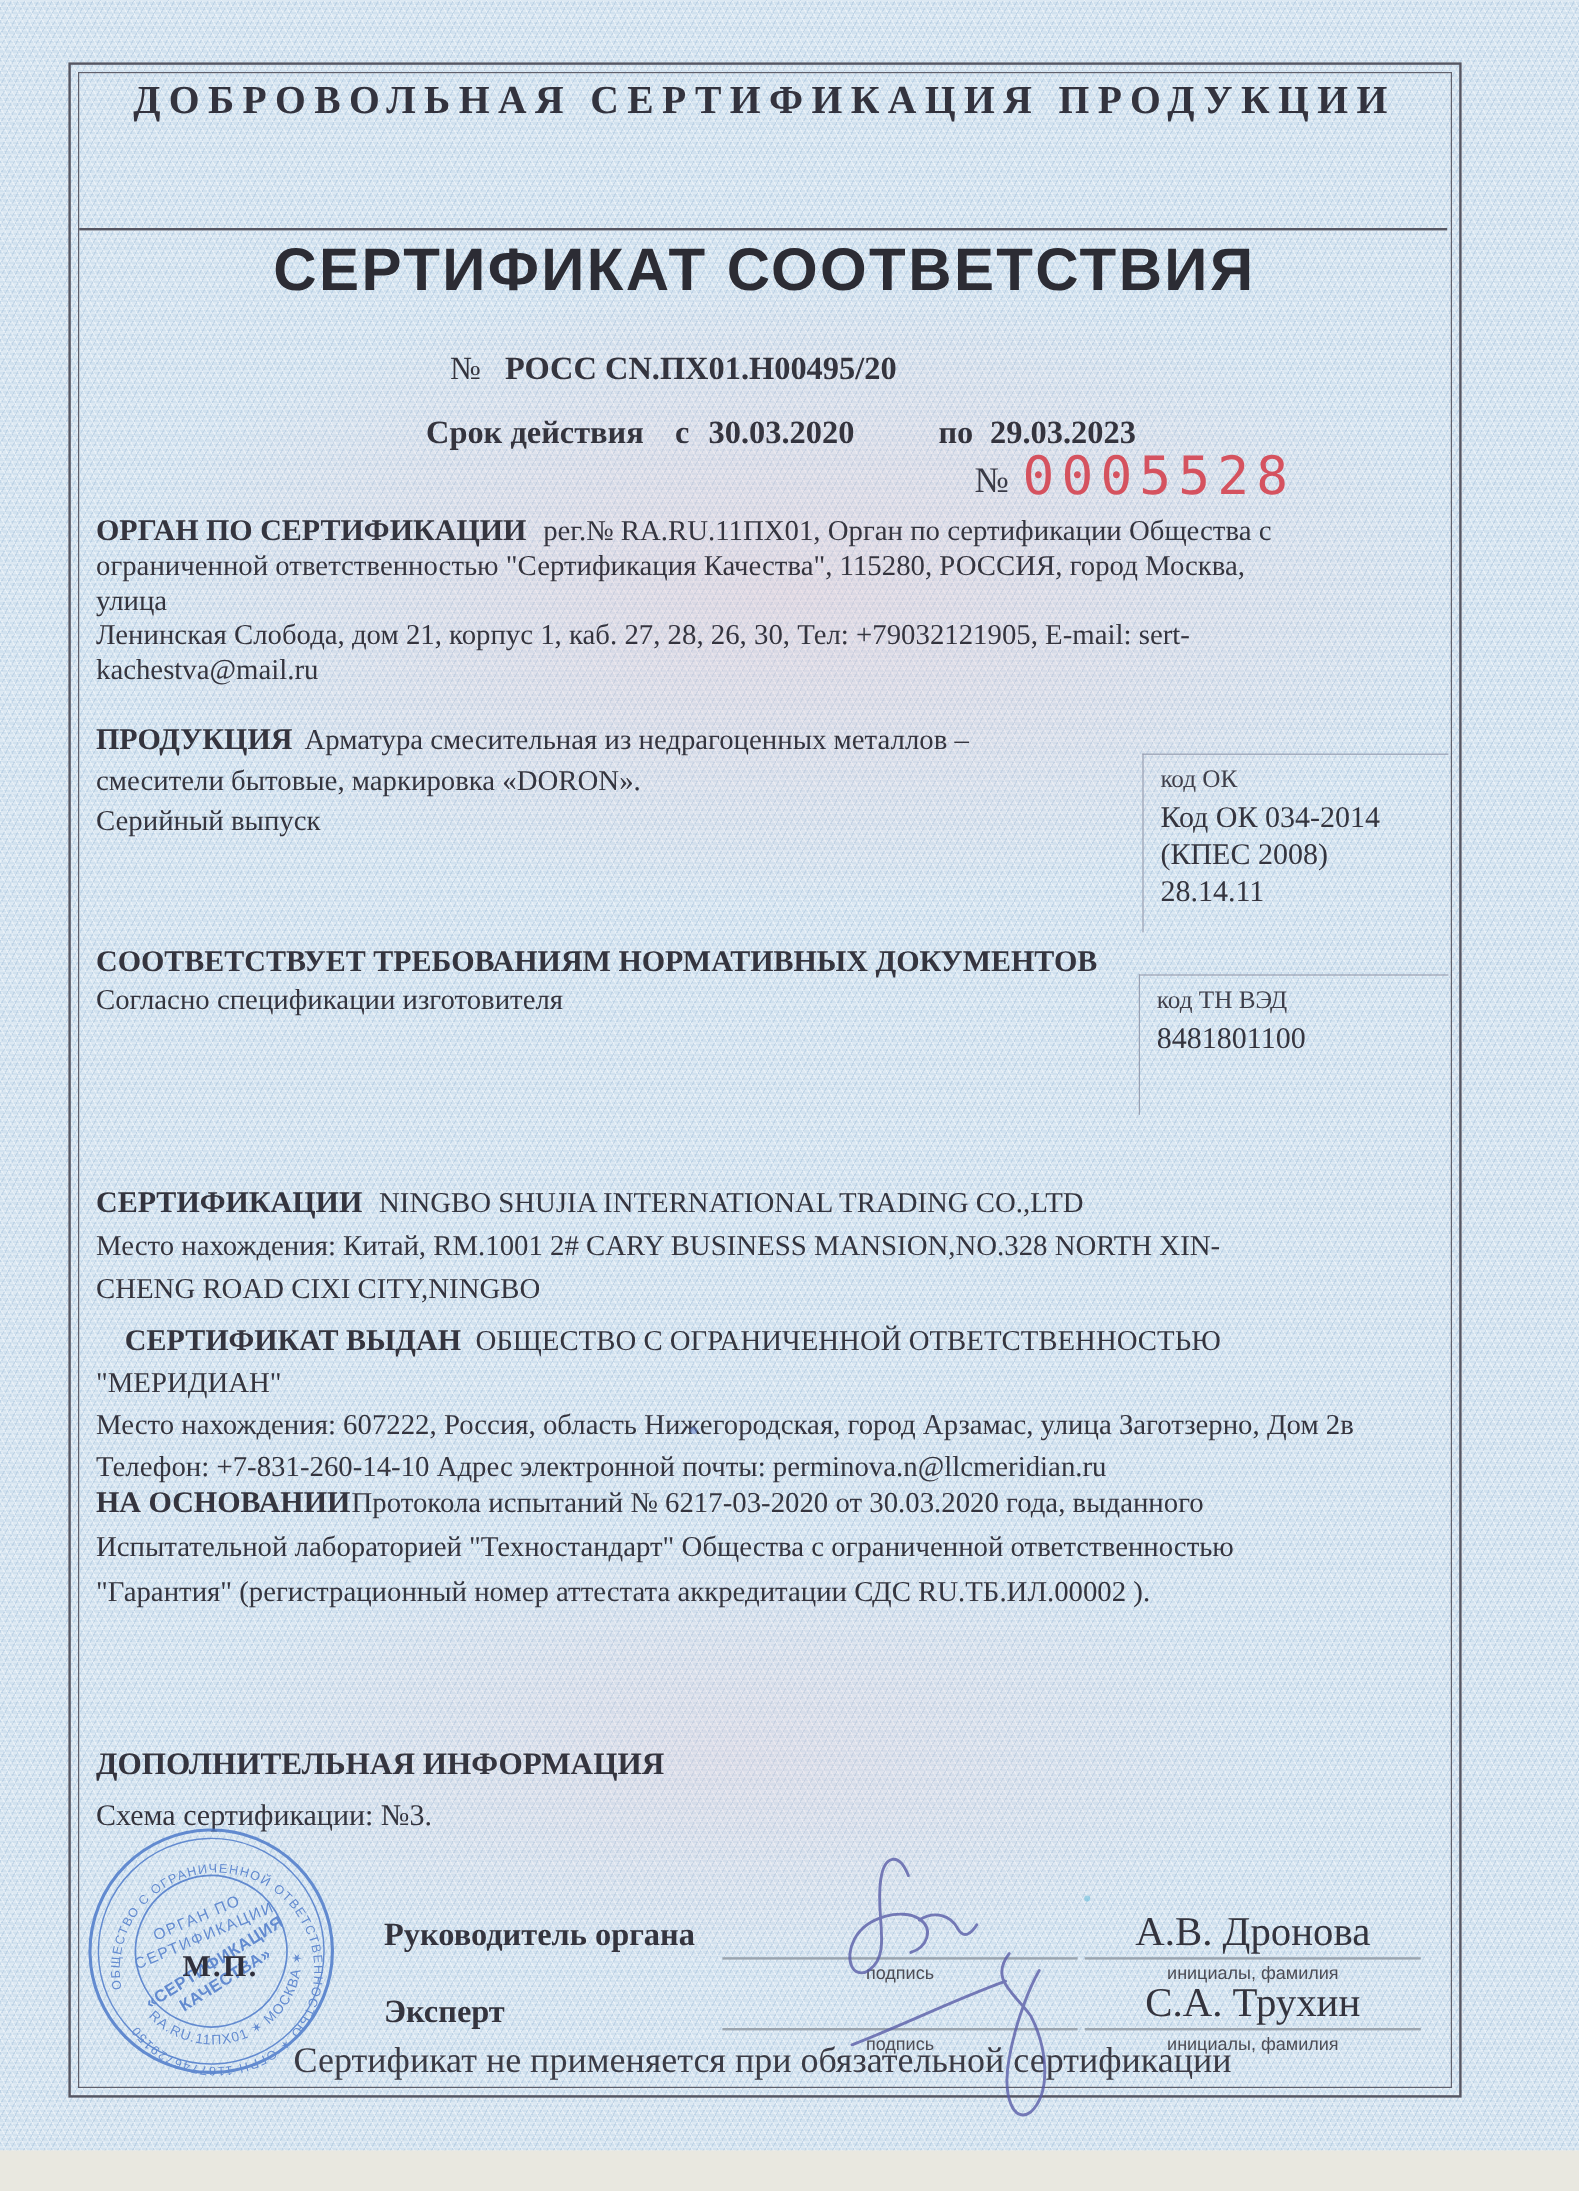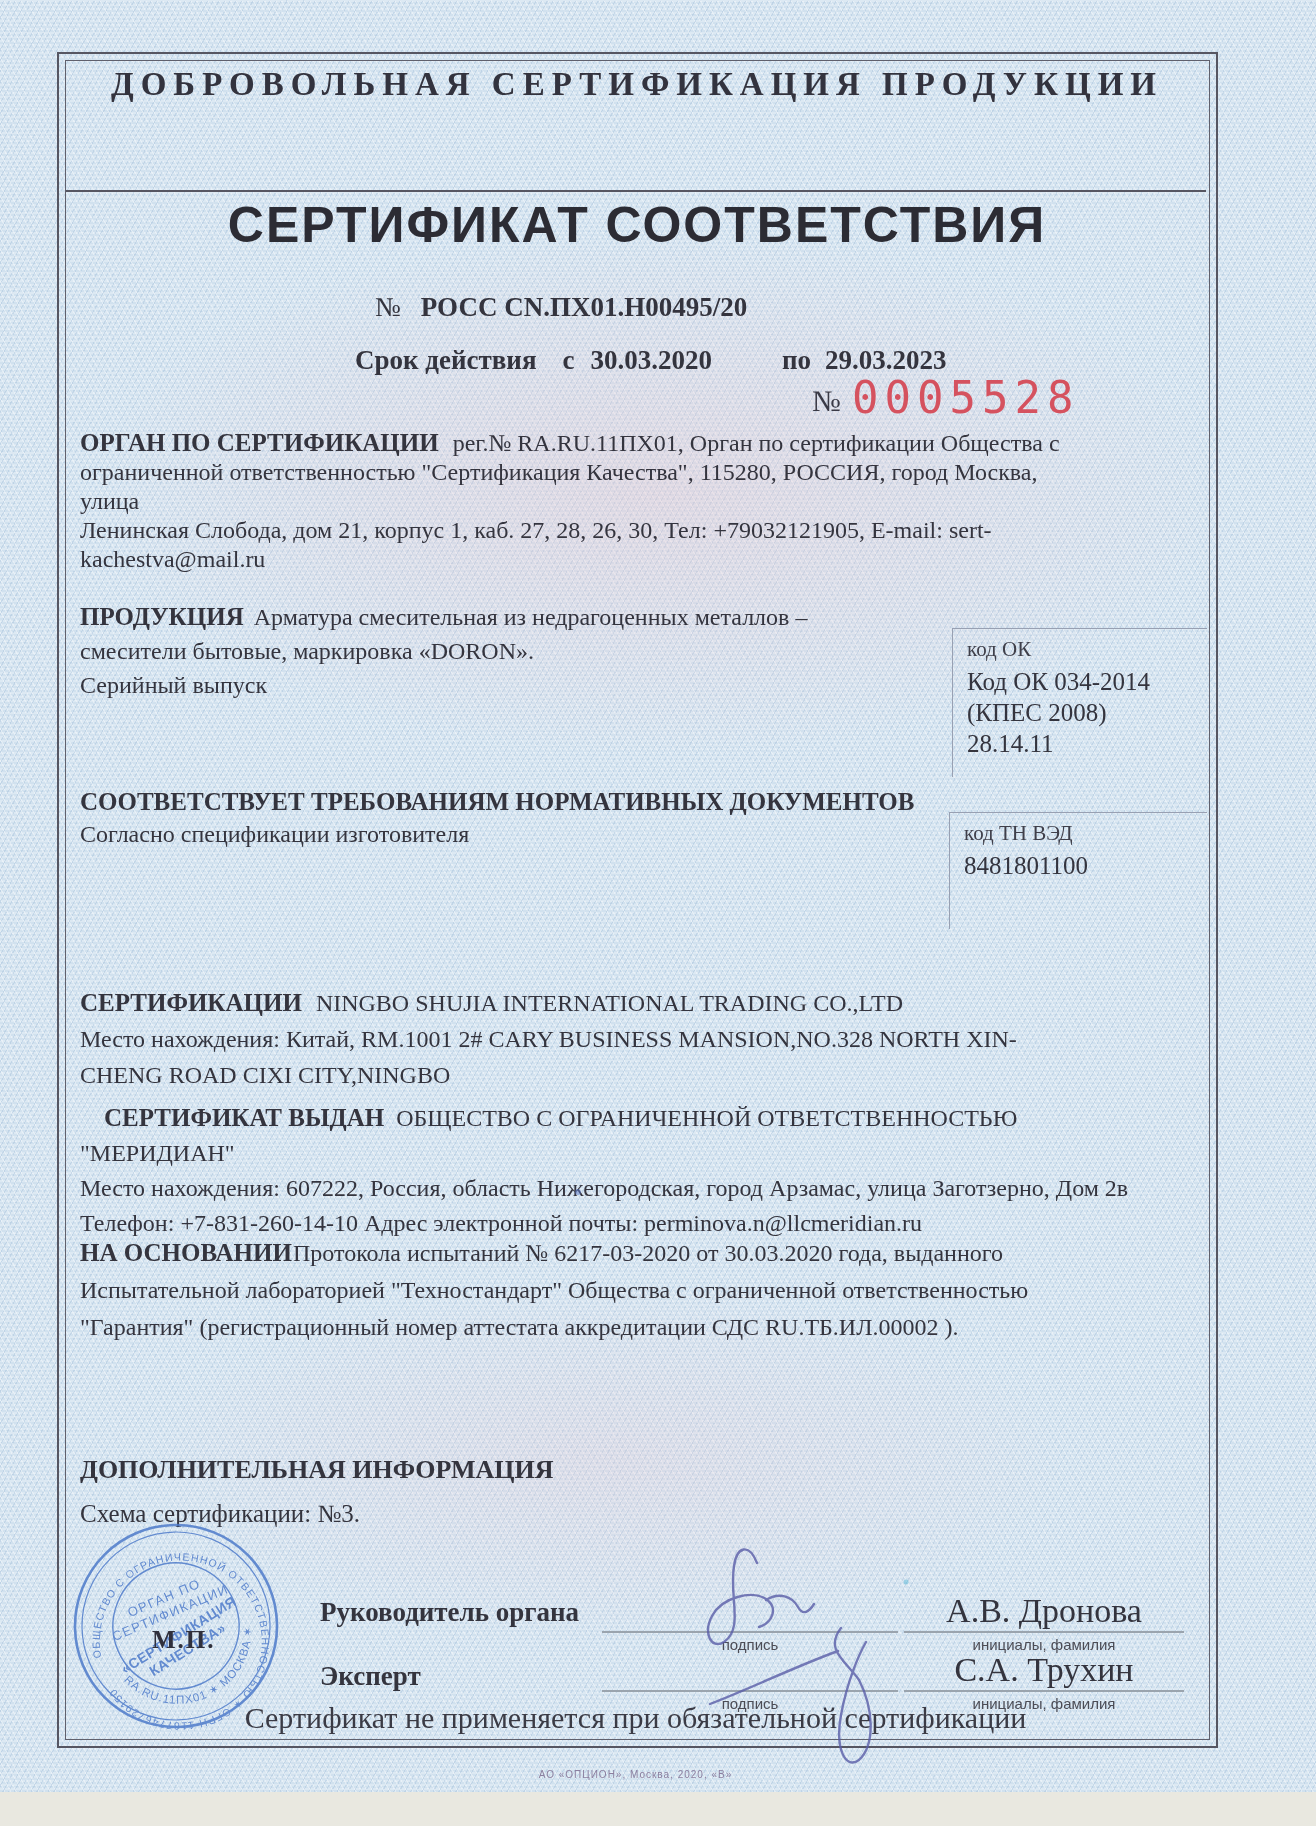--- a/index.html
+++ b/index.html
@@ -140,21 +140,20 @@
   <div class="sig-cap" style="left:904px;top:1636px;width:280px;">инициалы, фамилия</div>
 
   <div class="sig-role" style="left:320px;top:1661px;">Эксперт</div>
   <div class="sig-line" style="left:602px;top:1690px;width:296px;"></div>
   <div class="sig-cap" style="left:602px;top:1695px;width:296px;">подпись</div>
   <div class="sig-name" style="left:904px;top:1651px;width:280px;">С.А. Трухин</div>
   <div class="sig-line" style="left:904px;top:1690px;width:280px;"></div>
   <div class="sig-cap" style="left:904px;top:1695px;width:280px;">инициалы, фамилия</div>
 
   <div class="note">Сертификат не применяется при обязательной сертификации</div>
-  <div class="print-footer">АО «ОПЦИОН», Москва, 2020, «В»</div>
   <div class="scan-strip"></div>
 
   <svg class="ink-svg" width="1316" height="1826" viewBox="0 0 1316 1826">
     <g fill="none" stroke="#5a5ea8" stroke-width="2.4" stroke-linecap="round" opacity="0.8">
       <path d="M 757,1563 C 749,1543 737,1546 734,1566 C 729,1597 744,1628 724,1642 C 711,1650 703,1633 712,1616 C 722,1597 752,1590 766,1599 C 779,1608 772,1623 759,1627 M 766,1600 C 779,1592 792,1596 798,1607 C 803,1616 809,1612 814,1604"></path>
       <path d="M 710,1704 C 752,1688 794,1667 838,1651 M 841,1628 C 824,1650 846,1661 859,1680 C 873,1707 876,1744 859,1760 C 845,1770 835,1748 841,1715 C 847,1682 859,1654 866,1642"></path>
     </g>
     <circle cx="578" cy="1192" r="3" fill="#5a78c8" opacity="0.5"></circle>
     <circle cx="906" cy="1582" r="2.5" fill="#58b8d8" opacity="0.5"></circle>
   </svg>

